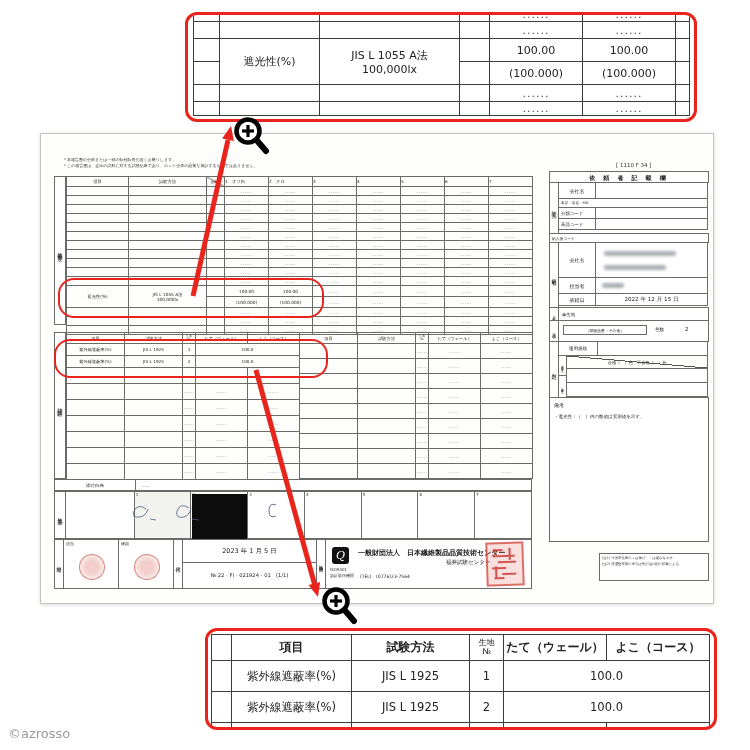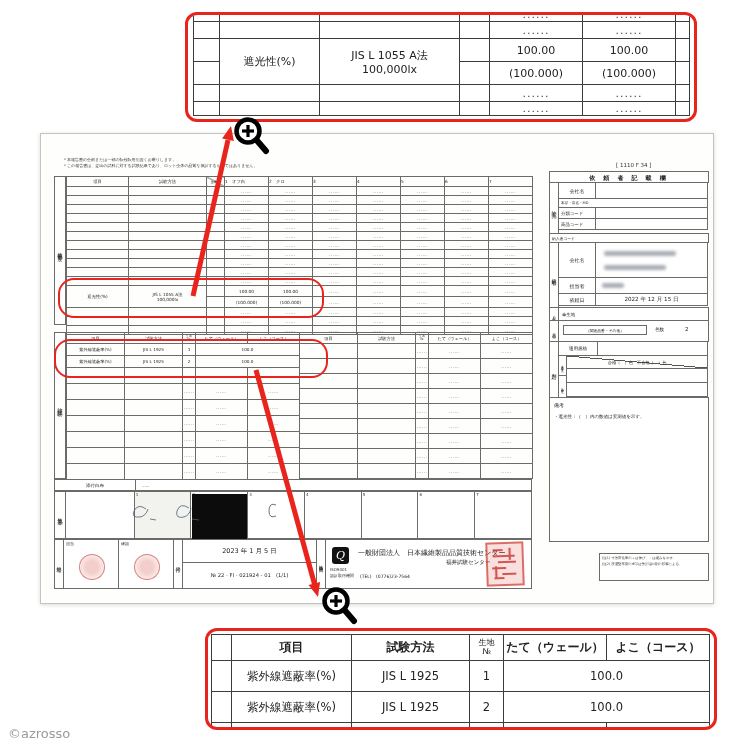--- a/index.html
+++ b/index.html
@@ -623,21 +623,21 @@
     <div class="vlabel" style="width:10px;height:50px;margin-left:-1px;">発行</div>
     <div class="boxed" style="width:135px;height:50px;margin-left:-1px;display:flex;flex-direction:column;">
       <div style="height:22px;border-bottom:1px solid #6b6b68;display:flex;align-items:center;justify-content:center;font-size:6.5px;">2023 年 1 月 5 日</div>
       <div style="flex:1;display:flex;align-items:center;justify-content:center;font-size:5.2px;">№ 22 - FI - 021924 - 01　(1/1)</div>
     </div>
     <div class="vlabel" style="width:10px;height:50px;margin-left:-1px;font-size:4.2px;">検査機関</div>
     <div class="boxed" style="flex:1;height:50px;margin-left:-1px;position:relative;">
       <div style="position:absolute;left:6px;top:7px;width:17px;height:17px;background:#111;border-radius:3px;color:#fff;font-size:11px;font-style:italic;font-family:'DejaVu Serif',serif;display:flex;align-items:center;justify-content:center;">Q</div>
       <div class="tiny" style="position:absolute;left:4px;top:27px;">ISO9001</div>
       <div class="tiny" style="position:absolute;left:4px;top:33px;">認証取得機関</div>
-      <div style="position:absolute;left:32px;top:8px;font-size:7px;font-weight:normal;color:#1a1a1a;">一般財団法人　日本繊維製品品質技術センター</div>
+      <div style="position:absolute;left:32px;top:8px;font-size:7px;font-weight:bold;color:#1a1a1a;">一般財団法人　日本繊維製品品質技術センター</div>
       <div style="position:absolute;left:120px;top:19px;font-size:5.5px;">福井試験センター</div>
       <div style="position:absolute;left:34px;top:34px;font-size:4.5px;">(TEL)　(0776)23-7564</div>
       <div style="position:absolute;left:160px;top:2px;width:34px;height:40px;border:2px solid rgba(203,48,38,.65);background:rgba(222,84,70,.18);transform:rotate(-2deg);filter:blur(.4px);">
         <svg width="34" height="40">
             <path d="M5,6 h10 M5,12 h22 M10,18 h18 M4,24 h14 M14,30 h14 M6,34 h10 M22,4 v12 M8,22 v12" stroke="rgba(195,40,32,.75)" stroke-width="2.2" fill="none"></path>
           </svg>
       </div>
     </div>
   </div>
 

